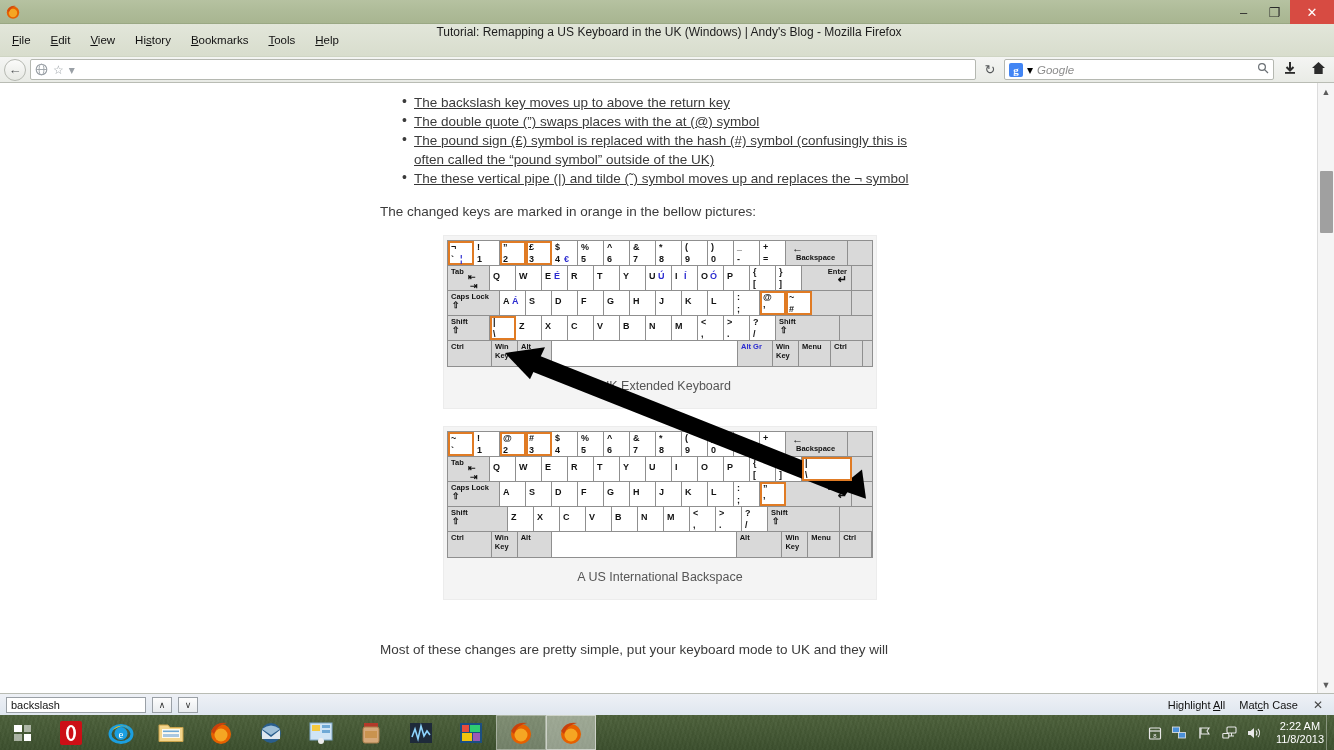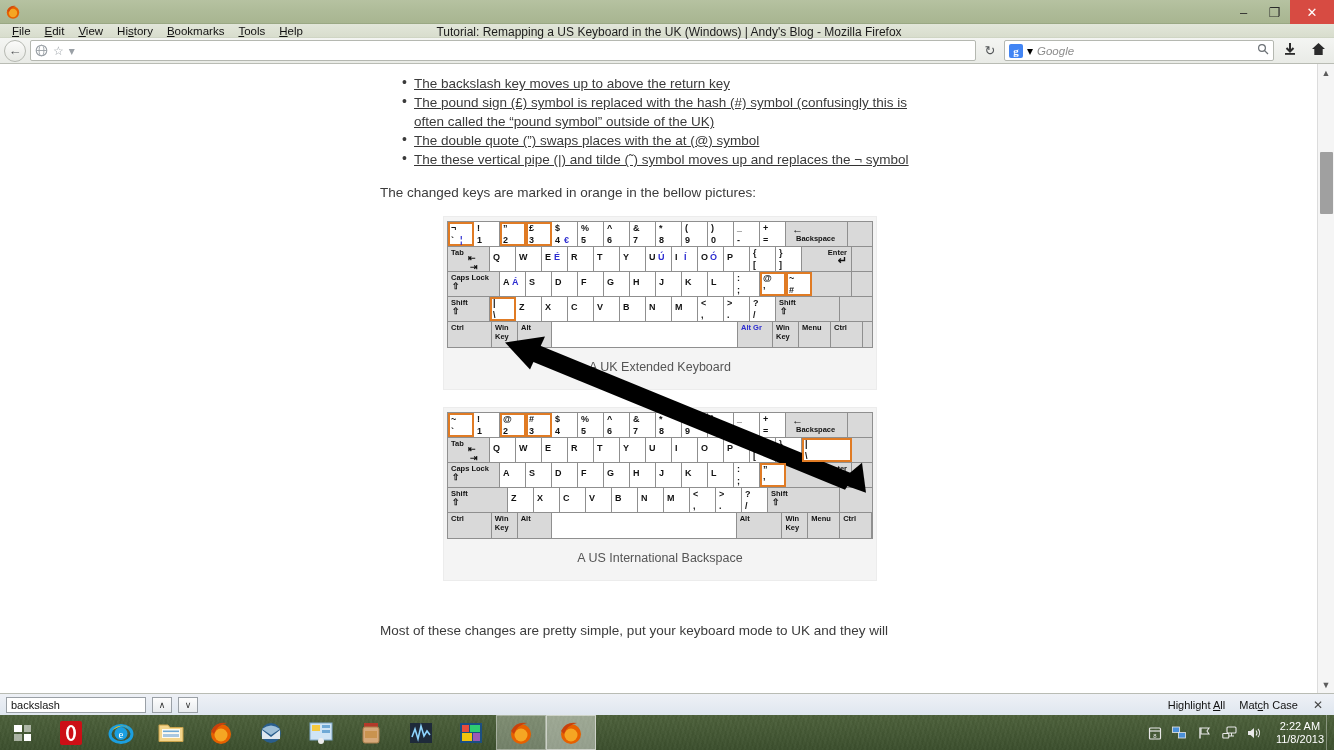--- a/index.html
+++ b/index.html
@@ -43,22 +43,22 @@
   }
   .wbtns{ position:absolute; right:0; top:0; height:24px; display:flex; }
   .wbtn{
     width:31px; height:24px; display:flex; align-items:center; justify-content:center;
     color:#2a2a2a; font-size:13px; line-height:1;
   }
   .wbtn.close{ background:#d74b42; color:#fff; width:44px;}
 
   
   #menubar{
-    height:14px; background:#dfe3d6;
-    display:flex; align-items:center; padding-left:6px; gap:2px;
+    height:33px; background:#dfe3d6;
+    display:flex; align-items:center; padding-left:6px; gap:8px;
     border-bottom:1px solid #cfd5c4;
     background:linear-gradient(180deg,#e2e6da 0%,#d8ddcd 100%);
   }
   .menu-item{
     font-size:11.5px; color:#111; padding:1px 6px; line-height:14px; white-space:nowrap;
   }
   .menu-item u{ text-decoration:underline; }
 
   
   #navbar{
@@ -281,22 +281,22 @@
     </div>
   </div>
 
   <div id="content-wrap">
     <div id="page">
       <div id="page-inner">
 
         <div class="article">
           <ul class="bullets">
             <li>The backslash key moves up to above the return key</li>
+            <li>The double quote (”) swaps places with the at (@) symbol</li>
             <li>The pound sign (£) symbol is replaced with the hash (#) symbol (confusingly this is often called the “pound symbol” outside of the UK)</li>
-            <li>The double quote (”) swaps places with the at (@) symbol</li>
             <li>The these vertical pipe (|) and tilde (˜) symbol moves up and replaces the ¬ symbol</li>
           </ul>
           <p class="para">The changed keys are marked in orange in the bellow pictures:</p>
 
           <div style="height:14px"></div>
 
           <div class="fig">
             <div class="kbd" id="kbd-uk">
                 <div class="krow">
                   <div class="key hl" style="width: 26px;">

